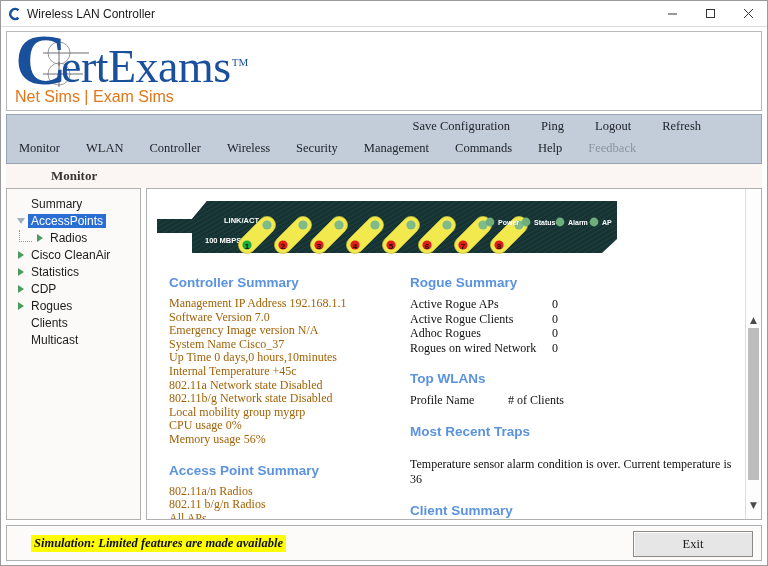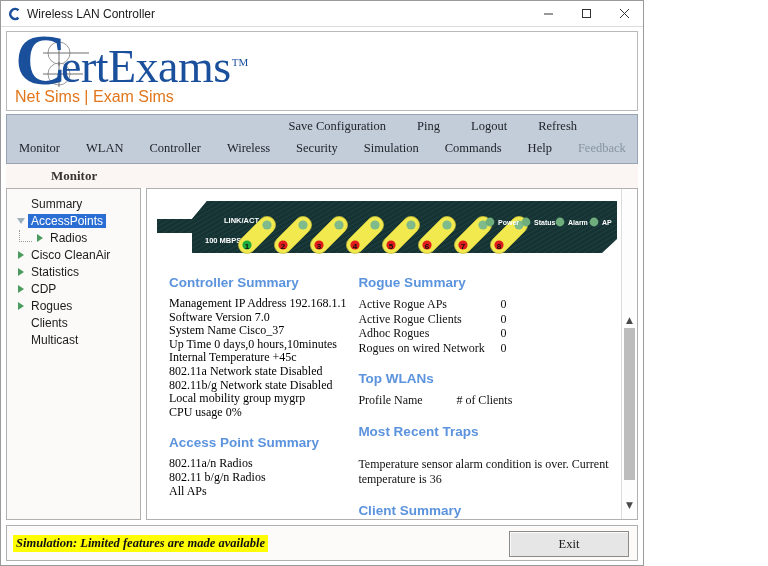--- a/index.html
+++ b/index.html
@@ -4,21 +4,21 @@
 <style>
   html, body {
     margin: 0; padding: 0;
     width: 768px; height: 566px;
     overflow: hidden;
     background: #ffffff;
     font-family: "Liberation Sans", sans-serif;
   }
   .app {
     position: relative;
-    width: 644px; height: 566px;
+    width: 768px; height: 566px;
     box-sizing: border-box;
     background: #ffffff;
     border: 1px solid #9a9a9a;
     overflow: hidden;
   }
 
   
   .titlebar {
     height: 26px;
     background: #ffffff;
@@ -219,21 +219,21 @@
   .col-r { flex: 1 1 auto; padding-left: 2px; box-sizing: border-box; }
   .sec-title {
     color: #5b93dd;
     font-family: "Liberation Sans", sans-serif;
     font-size: 13.5px;
     font-weight: bold;
     margin-bottom: 7px;
   }
   .sec-title.gap { margin-top: 16px; }
   .kv {
-    font-size: 12px; color: #000000;
+    font-size: 12px; color: #a16207;
     line-height: 13.6px;
     white-space: nowrap;
   }
   .kvrow {
     font-size: 12px; color: #101010;
     line-height: 14.5px;
     display: flex;
   }
   .kvrow .k { width: 142px; flex: 0 0 auto; }
   .kvrow .v { flex: 0 0 auto; }
@@ -273,21 +273,21 @@
   .statusbar {
     margin: 5px 5px 0 5px;
     height: 36px;
     border: 1px solid #b0b0b0;
     background: #fdfbfa;
     box-sizing: border-box;
     display: flex; align-items: center;
     position: relative;
   }
   .sim-note {
-    margin-left: 6px;
+    margin-left: 24px;
     background: #ffff00;
     color: #111111;
     font-family: "Liberation Serif", serif;
     font-weight: bold; font-style: italic;
     font-size: 12.5px;
     padding: 1px 3px;
     white-space: nowrap;
   }
   .exit-btn {
     position: absolute; right: 8px; top: 5px;
@@ -364,21 +364,21 @@
       <span>Ping</span>
       <span>Logout</span>
       <span>Refresh</span>
     </div>
     <div class="menu-main">
       <span>Monitor</span>
       <span>WLAN</span>
       <span>Controller</span>
       <span>Wireless</span>
       <span>Security</span>
-      <span>Simulation</span>
+      <span>Management</span>
       <span>Commands</span>
       <span>Help</span>
       <span class="disabled">Feedback</span>
     </div>
   </div>
 
   <div class="crumbbar">
     <span class="crumb">Monitor</span>
   </div>
 
@@ -544,27 +544,29 @@
             </g>
           </svg>
         </div>
 
         <div class="cols">
 
           <div class="col-l">
             <div class="sec-title">Controller Summary</div>
             <div class="kv">Management IP Address 192.168.1.1</div>
             <div class="kv">Software Version 7.0</div>
+            <div class="kv">Emergency Image version N/A</div>
             <div class="kv">System Name Cisco_37</div>
             <div class="kv">Up Time 0 days,0 hours,10minutes</div>
             <div class="kv">Internal Temperature +45c</div>
             <div class="kv">802.11a Network state Disabled</div>
             <div class="kv">802.11b/g Network state Disabled</div>
             <div class="kv">Local mobility group mygrp</div>
             <div class="kv">CPU usage 0%</div>
+            <div class="kv">Memory usage 56%</div>
 
             <div class="sec-title gap">Access Point Summary</div>
             <div class="kv">802.11a/n Radios</div>
             <div class="kv">802.11 b/g/n Radios</div>
             <div class="kv">All APs</div>
           </div>
 
           <div class="col-r">
             <div class="sec-title">Rogue Summary</div>
             <div class="kvrow">

